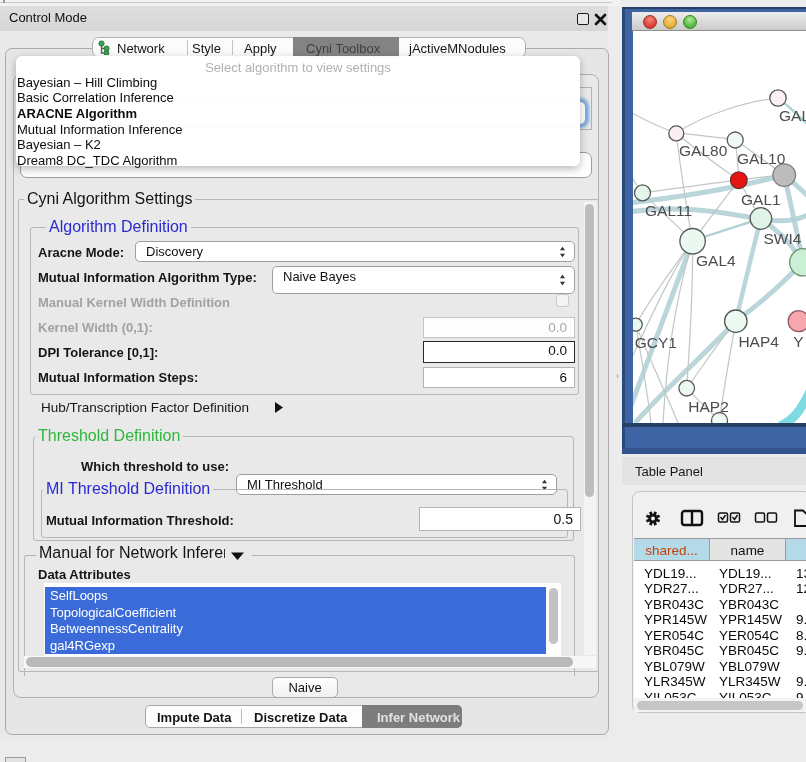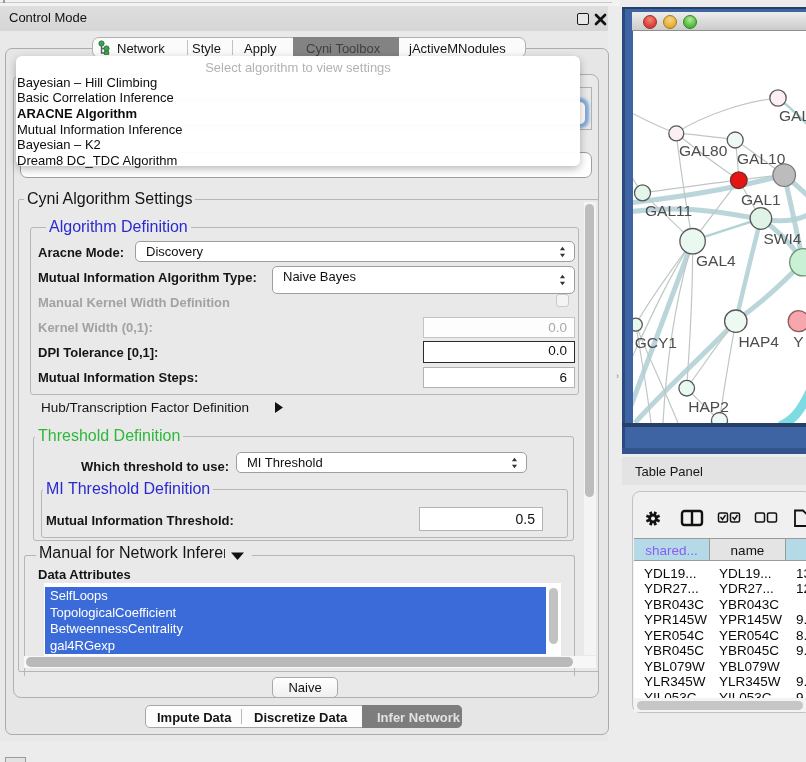--- a/index.html
+++ b/index.html
@@ -77,28 +77,28 @@
 <div class="field" style="left:423px;top:367px;width:152px;height:21px">6</div>
 
 <div class="ab" style="left:41px;top:400px;font-size:13.5px;color:#151515">Hub/Transcription Factor Definition</div>
 <svg class="ab" style="left:273px;top:401px" width="12" height="13" viewBox="0 0 12 13">
     <path d="M2 1 L10 6.5 L2 12 Z" fill="#111"></path>
   </svg>
 
 <div class="grp" style="left:33px;top:436px;width:539px;height:103px"></div>
 <div class="gt" style="left:35px;top:430px;color:#2cb83a">Threshold Definition</div>
 <div class="lbl" style="left:81px;top:459px">Which threshold to use:</div>
-<div class="combo" style="left:236px;top:452px;width:291px;height:21px">MI Threshold<svg class="arr" viewBox="0 0 8 14">
+<div class="combo" style="left:236px;top:474px;width:321px;height:21px">MI Threshold<svg class="arr" viewBox="0 0 8 14">
       <path d="M4 1 L7 5 H1 Z" fill="#333"></path>
       <path d="M4 13 L1 9 H7 Z" fill="#333"></path>
     </svg></div>
 <div class="grp" style="left:41px;top:489px;width:525px;height:47px"></div>
 <div class="gt" style="left:43px;top:483px;color:#2a2ad0">MI Threshold Definition</div>
 <div class="lbl" style="left:46px;top:513px">Mutual Information Threshold:</div>
-<div class="field" style="left:419px;top:507px;width:124px;height:24px;font-size:14px;line-height:22px">0.5</div>
+<div class="field" style="left:419px;top:507px;width:162px;height:24px;font-size:14px;line-height:22px">0.5</div>
 
 <div class="grp" style="left:24px;top:555px;width:549px;height:120px;border-bottom:none;border-bottom-left-radius:0;border-bottom-right-radius:0"></div>
 <div class="gt" style="left:36px;top:547px;color:#151515">Manual for Network Inference</div>
 <div class="ab" style="left:225px;top:549px;width:26px;height:13px;background:#e9e9e9"></div>
 <svg class="ab" style="left:230px;top:551px" width="15" height="10" viewBox="0 0 15 10">
     <path d="M1 1.5 L14 1.5 L7.5 9 Z" fill="#111"></path>
   </svg>
 <div class="lbl" style="left:38px;top:567px;font-size:13px">Data Attributes</div>
 <div class="ab" style="left:44px;top:583px;width:517px;height:73px;background:#fff"></div>
 <div class="ab" style="left:45px;top:587px;width:501px;height:67px;background:#3a6bd8"></div>
@@ -238,19 +238,19 @@
   <path d="M88.5 8 l2 2.5 l3-4.5" stroke-width="1.4"></path>
   <rect x="111.5" y="4" width="9" height="9" rx="1.5"></rect>
   <rect x="123.5" y="4" width="9" height="9" rx="1.5"></rect>
  </g>
  <path d="M151 1.5 h8 l4 4 V17 h-12 Z" fill="none" stroke="#111" stroke-width="1.8"></path>
 </svg>
 
 <div class="ab" style="left:634px;top:538px;width:172px;height:162px;background:#fff"></div>
 <div class="ab" style="left:634px;top:538px;width:172px;height:23px;background:#b5dae7;border-top:1px solid #9a9a9a;border-bottom:1px solid #9a9a9a;box-sizing:border-box"></div>
 <div class="ab" style="left:709px;top:538px;width:77px;height:23px;background:#e4e4e4;border-top:1px solid #9a9a9a;border-bottom:1px solid #9a9a9a;border-left:1px solid #9a9a9a;border-right:1px solid #9a9a9a;box-sizing:border-box"></div>
-<div class="ab" style="left:634px;top:543px;width:75px;text-align:center;font-size:13.5px;color:#8b5cf6">shared...</div>
+<div class="ab" style="left:634px;top:543px;width:75px;text-align:center;font-size:13.5px;color:#c2410c">shared...</div>
 <div class="ab" style="left:709px;top:543px;width:77px;text-align:center;font-size:13.5px;color:#111">name</div>
 <div class="ab" style="left:644px;top:565.5px;font-size:13.5px;color:#0a0a0a;line-height:15.5px">YDL19...<br>YDR27...<br>YBR043C<br>YPR145W<br>YER054C<br>YBR045C<br>YBL079W<br>YLR345W<br>YIL053C</div>
 <div class="ab" style="left:719px;top:565.5px;font-size:13.5px;color:#0a0a0a;line-height:15.5px">YDL19...<br>YDR27...<br>YBR043C<br>YPR145W<br>YER054C<br>YBR045C<br>YBL079W<br>YLR345W<br>YIL053C</div>
 <div class="ab" style="left:796px;top:565.5px;font-size:13.5px;color:#0a0a0a;line-height:15.5px">13<br>12<br>&nbsp;<br>9.<br>8.<br>9.<br>&nbsp;<br>9.<br>9.</div>
 <div class="ab" style="left:634px;top:698px;width:172px;height:14px;background:#f3f3f3"></div>
 <div class="ab" style="left:637px;top:701px;width:166px;height:9px;background:#c6c6c6;border-radius:5px"></div>
 
 </body></html>

